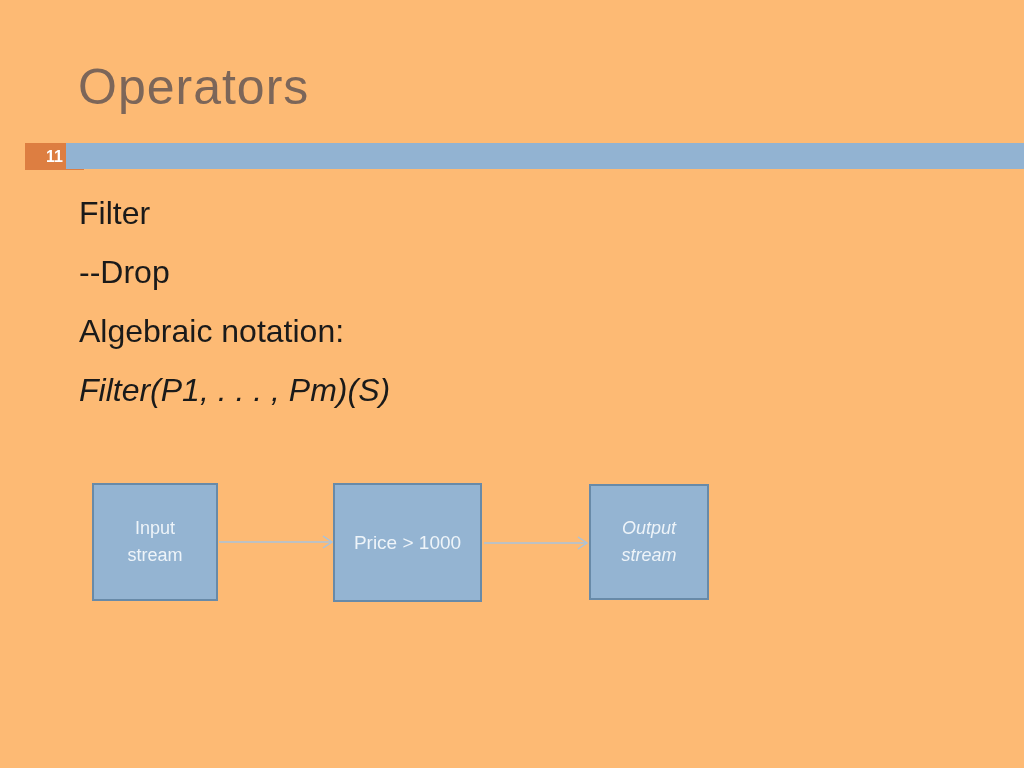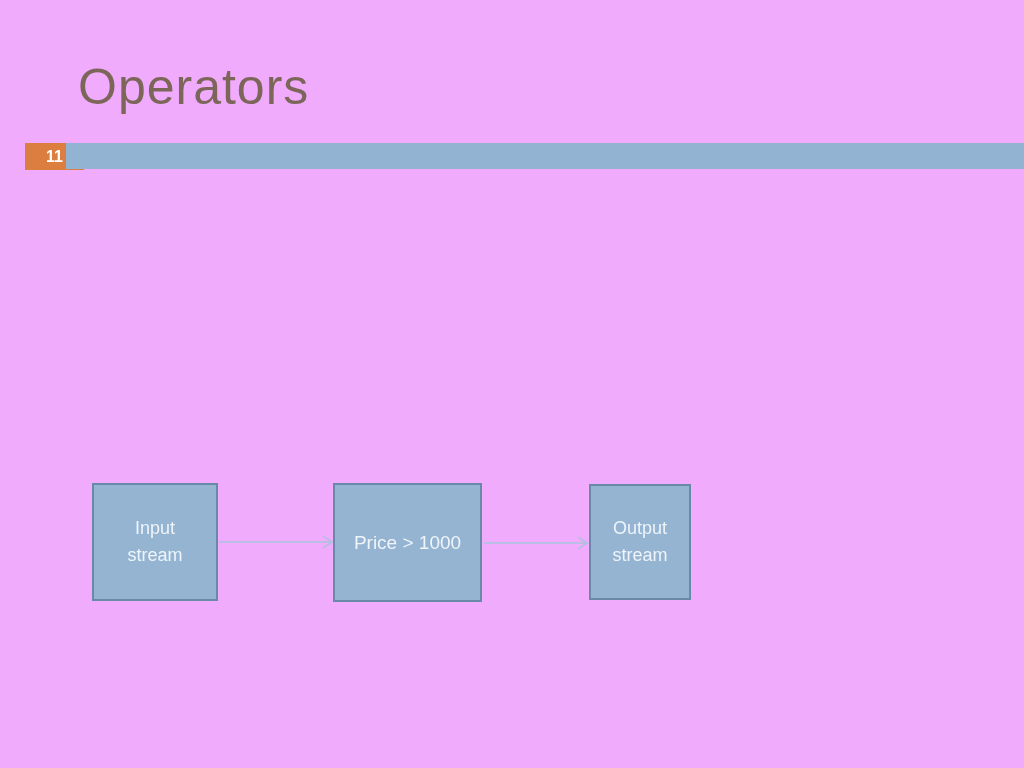--- a/index.html
+++ b/index.html
@@ -3,21 +3,21 @@
 <meta charset="utf-8">
 <style>
   * { margin: 0; padding: 0; box-sizing: border-box; }
   html, body { background: #ffffff; }
   body { font-family: "Liberation Sans", sans-serif; }
 
   .slide {
     position: relative;
     width: 1024px;
     height: 768px;
-    background: #f0abfc;
+    background: #fdba74;
     overflow: hidden;
   }
 
   
   .slide-title {
     position: absolute;
     left: 78px;
     top: 56px;
     font-size: 50px;
     line-height: 62px;
@@ -75,37 +75,43 @@
     display: flex;
     flex-direction: column;
     align-items: center;
     justify-content: center;
     text-align: center;
     font-size: 18px;
     line-height: 27px;
   }
   .node-input  { left: 92px;  top: 483px; width: 126px; height: 118px; align-items: center; }
   .node-filter { left: 333px; top: 483px; width: 149px; height: 119px; font-size: 19px; }
-  .node-output { left: 589px; top: 484px; width: 102px; height: 116px; }
+  .node-output { left: 589px; top: 484px; width: 120px; height: 116px; font-style: italic; }
 
   .arrow { position: absolute; }
   .arrow-1 { left: 219px; top: 534px; }
   .arrow-2 { left: 484px; top: 535px; }
 </style>
 </head>
 <body>
 
 <div class="slide">
 
   <h1 class="slide-title">Operators</h1>
 
   <div class="slide-number">11</div>
 
   <div class="title-band"></div>
 
+  <div class="body-text">
+    <div class="body-line">Filter</div>
+    <div class="body-line">--Drop</div>
+    <div class="body-line">Algebraic notation:</div>
+    <div class="body-line italic">Filter(P1, . . . , Pm)(S)</div>
+  </div>
 
   <div>
 
     <div class="node node-input">
       <span>Input</span>
       <span>stream</span>
     </div>
 
     <svg class="arrow arrow-1" width="116" height="16" viewBox="0 0 116 16">
       <line x1="0" y1="8" x2="113" y2="8" stroke="#a8c3dc" stroke-width="1.5"></line>

